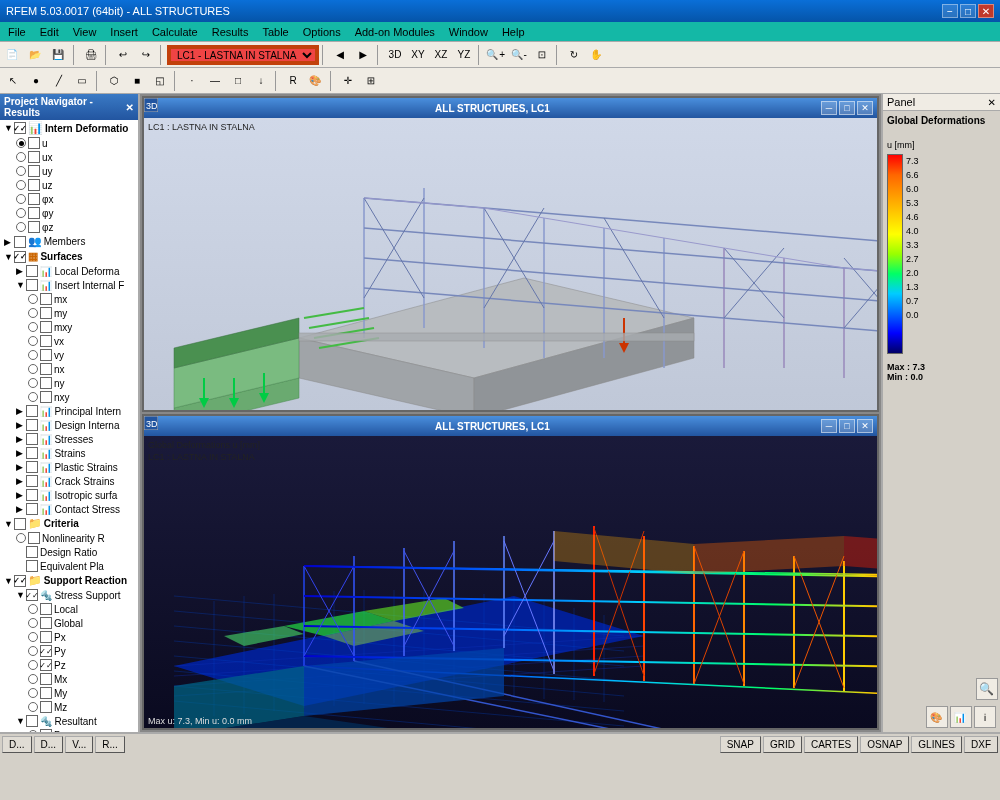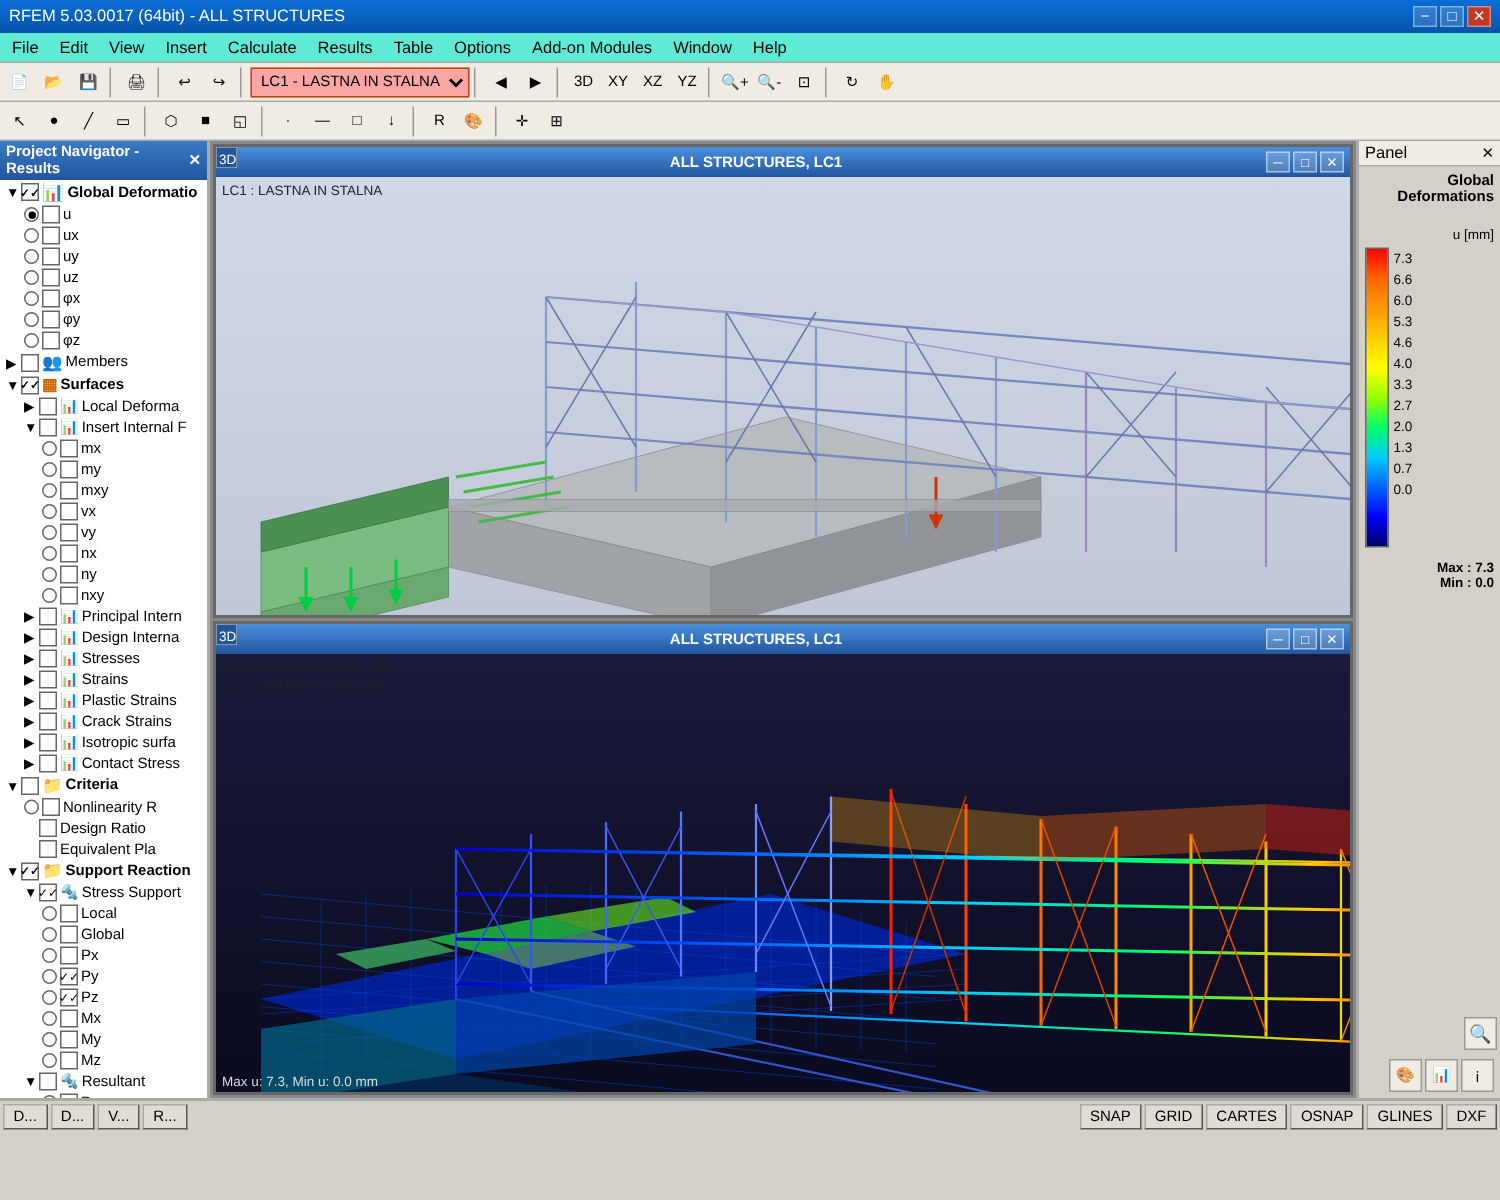--- a/index.html
+++ b/index.html
@@ -15,40 +15,40 @@
     #titlebar-controls { display: flex; gap: 2px; }
     .title-btn {
       width: 16px; height: 14px; display: flex; align-items: center; justify-content: center;
       font-size: 10px; cursor: pointer; border: 1px solid rgba(255,255,255,0.4);
       background: rgba(255,255,255,0.15); color: white;
     }
     .title-btn.close-btn { background: #c0392b; }
 
     
     #menubar {
-      height: 20px; background: #5eead4; display: flex; align-items: center;
+      height: 20px; background: #14b8a6; display: flex; align-items: center;
       padding: 0 2px; border-bottom: 1px solid #aaa; gap: 2px;
     }
     .menu-item {
       padding: 2px 6px; cursor: pointer; font-size: 11px; color: #000;
     }
 
     
     .toolbar {
       height: 26px; background: #f0ece4; display: flex; align-items: center;
       padding: 1px 2px; border-bottom: 1px solid #aaa; gap: 1px; flex-wrap: nowrap; overflow: hidden;
     }
     .tb-btn {
       width: 22px; height: 22px; display: flex; align-items: center; justify-content: center;
       background: #f0ece4; border: 1px solid transparent; cursor: pointer; font-size: 10px;
       flex-shrink: 0;
     }
     .tb-sep { width: 4px; height: 20px; border-left: 1px solid #999; margin: 0 2px; flex-shrink: 0; }
     .tb-combo {
-      height: 20px; border: 1px solid #c2410c; background: #fca5a5; font-size: 10px;
+      height: 20px; border: 4px solid #c2410c; background: #ef4444; font-size: 10px;
       padding: 0 2px; cursor: pointer;
     }
 
     
     #main-layout {
       display: flex; height: calc(800px - 22px - 20px - 26px - 26px - 26px - 22px);
     }
 
     
     #left-panel {
@@ -92,22 +92,22 @@
     .vp-btn { width: 16px; height: 14px; border: 1px solid rgba(255,255,255,0.5); background: rgba(255,255,255,0.2); color: white; font-size: 9px; display: flex; align-items: center; justify-content: center; cursor: pointer; }
     .vp-content { flex: 1; position: relative; overflow: hidden; }
     .vp-label { position: absolute; top: 4px; left: 4px; font-size: 9px; color: #222; z-index: 2; }
 
     
     #viewport-top .vp-content { background: #d8dde8; }
     #viewport-bottom .vp-content { background: #15803d; }
 
     
     #right-panel {
-      width: 96px; background: #d4d0c8; border-left: 2px solid #aaa;
-      display: flex; flex-direction: column; text-align: right;
+      width: 119px; background: #d4d0c8; border-left: 2px solid #aaa;
+      display: flex; flex-direction: column;
     }
     #panel-header {
       background: #f0ece4; border-bottom: 1px solid #aaa;
       padding: 2px 4px; display: flex; align-items: center; justify-content: space-between;
     }
     #color-scale {
       flex: 1; padding: 4px; display: flex; flex-direction: column;
     }
     .scale-title { font-size: 10px; font-weight: bold; margin-bottom: 14px; }
     .scale-subtitle { font-size: 9px; margin-bottom: 4px; }
@@ -236,21 +236,21 @@
       <span>Project Navigator - Results</span>
       <span style="cursor:pointer;">✕</span>
     </div>
     <div id="nav-tree">
 
       <div class="tree-item bold">
         <span class="tree-indent" style="width:2px;"></span>
         <span class="tree-expand">▼</span>
         <span class="tree-check checked">✓</span>
         <span style="color:#cc6600; font-size:12px; margin-right:2px;">📊</span>
-        <span>Global Deformatio</span>
+        <span>Intern Deformatio</span>
       </div>
       <div class="tree-item">
         <span class="tree-indent" style="width:14px;"></span>
         <span class="radio-dot filled"></span>
         <span class="tree-check"></span>
         <span>u</span>
       </div>
       <div class="tree-item">
         <span class="tree-indent" style="width:14px;"></span>
         <span class="radio-dot"></span>

